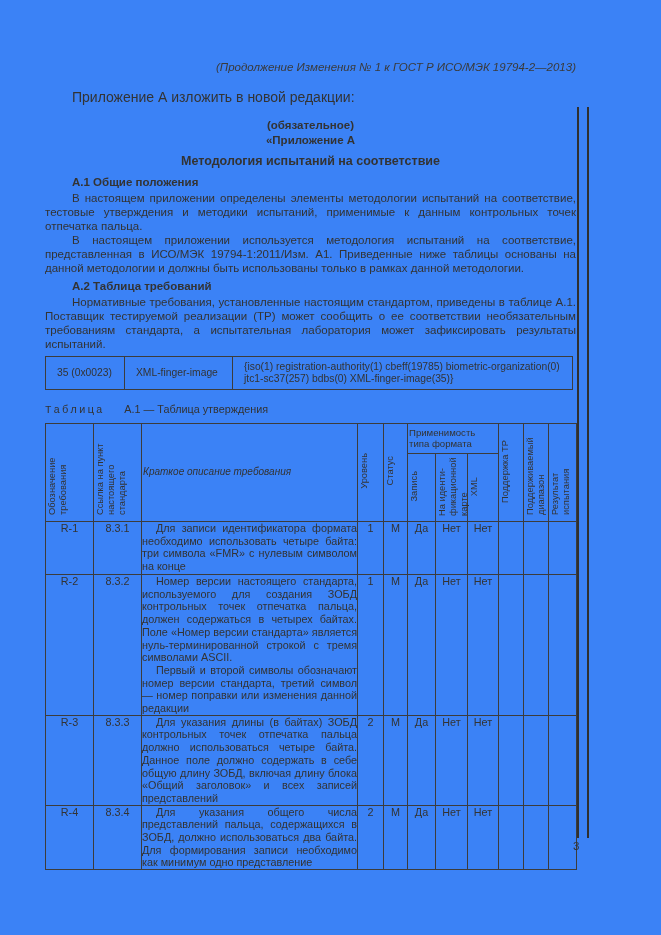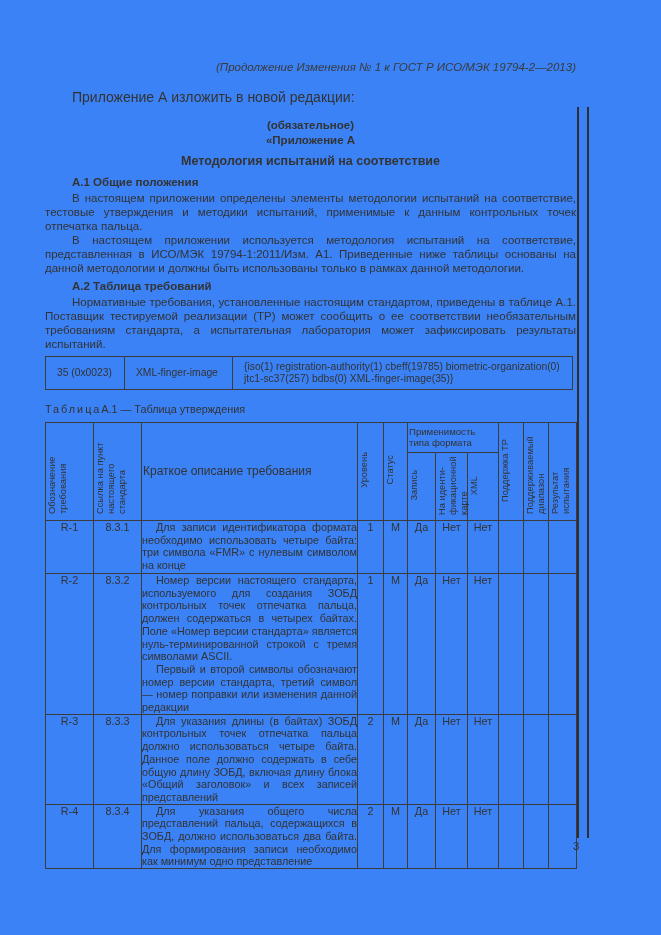--- a/index.html
+++ b/index.html
@@ -25,21 +25,21 @@
   
   .oid-table{
     border-collapse:collapse;table-layout:fixed;width:527px;margin-top:5px;
   }
   .oid-table td{
     border:1px solid #3c3c3c;font-size:10.3px;line-height:12.5px;
     padding:3px 6px 3px 11px;vertical-align:middle;height:26px;
   }
 
   .table-caption{font-size:10.8px;line-height:13px;margin:13px 0 6px 0;}
-  .caption-word{letter-spacing:2px;margin-right:0;}
+  .caption-word{letter-spacing:2px;margin-right:20px;font-family:Liberation Mono, monospace;}
 
   
   .req-table{border-collapse:collapse;table-layout:fixed;width:531px;}
   .req-table th,.req-table td{border:1px solid #3c3c3c;padding:0;}
   .req-table thead th{
     font-weight:normal;font-size:9.3px;line-height:10.8px;
     text-align:left;vertical-align:middle;padding:2px 1px;
   }
   .req-table thead tr.h-row1{height:30px;}
   .req-table thead tr.h-row2{height:68px;}
@@ -122,21 +122,21 @@
         <col style="width:32px">
           <col style="width:31px">
           <col style="width:25px">
         <col style="width:25px">
           <col style="width:28px">
       </colgroup>
       <thead>
         <tr class="h-row1">
           <th rowspan="2" class="vh-full"><span class="vtext">Обозначение требования</span></th>
           <th rowspan="2" class="vh-full"><span class="vtext">Ссылка на пункт настоящего стандарта</span></th>
-          <th rowspan="2" style="font-size:12px;">Краткое описание требования</th>
+          <th rowspan="2" style="font-size:10px;font-style:italic;">Краткое описание требования</th>
           <th rowspan="2" class="vh-full"><span class="vtext">Уровень</span></th>
           <th rowspan="2" class="vh-full"><span class="vtext">Статус</span></th>
           <th colspan="3" style="font-size:9.6px;">Применимость типа формата</th>
           <th rowspan="2" class="vh-full"><span class="vtext">Поддержка ТР</span></th>
           <th rowspan="2" class="vh-full"><span class="vtext">Поддерживаемый диапазон</span></th>
           <th rowspan="2" class="vh-full"><span class="vtext">Результат испытания</span></th>
         </tr>
         <tr class="h-row2">
           <th class="vh-sub"><span class="vtext">Запись</span></th>
           <th class="vh-sub"><span class="vtext">На иденти-фикационной карте</span></th>

